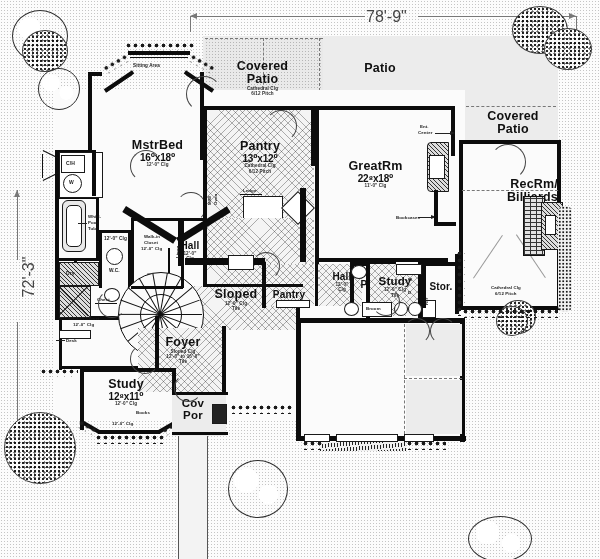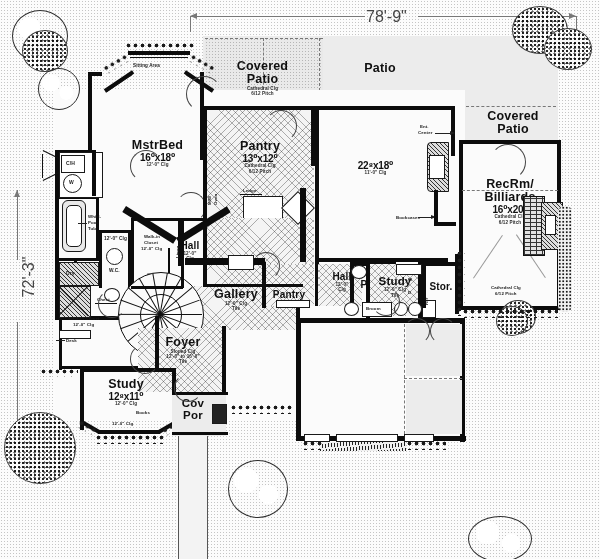--- a/index.html
+++ b/index.html
@@ -279,20 +279,21 @@
   <div class="w" style="left:185px;top:258px;width:80px;height:7px;"></div>
   <div class="fx" style="left:228px;top:255px;width:24px;height:13px;"></div>
   <div class="fx" style="left:286px;top:196px;width:22px;height:22px;transform:rotate(45deg);"></div>
   <div class="w" style="left:300px;top:200px;width:6px;height:62px;"></div>
   <div class="w" style="left:300px;top:188px;width:6px;height:22px;"></div>
 
   <div class="w" style="left:315px;top:106px;width:4px;height:200px;"></div>
   <div class="w" style="left:203px;top:106px;width:252px;height:4px;"></div>
   <div class="w" style="left:451px;top:106px;width:4px;height:50px;"></div>
   <div class="rm" style="left:313px;top:160px;width:125px;">
+    <div class="nm lg">GreatRm</div>
     <div class="dim">22⁸x18⁰</div>
     <div class="clg">11'-0" Clg</div>
   </div>
 
   <div class="hatch" style="left:427px;top:142px;width:20px;height:48px;border-radius:4px 0 0 4px;"></div>
   <div class="fx" style="left:429px;top:155px;width:14px;height:22px;background:#fff;"></div>
   <div class="tiny" style="left:420px;top:124px;">Ent.</div>
   <div class="tiny" style="left:418px;top:130px;">Center</div>
   <div class="lead" style="left:435px;top:133px;width:16px;"></div>
   <div class="arrw" style="left:450px;top:130.5px;
@@ -308,21 +309,21 @@
   <div class="w" style="left:315px;top:248px;width:4px;height:58px;"></div>
 
   <div class="w" style="left:315px;top:258px;width:10px;height:4px;"></div>
   <div class="w" style="left:318px;top:258px;width:130px;height:4px;"></div>
 
   <div class="w" style="left:459px;top:140px;width:4px;height:170px;"></div>
   <div class="w" style="left:459px;top:140px;width:102px;height:4px;"></div>
   <div class="w" style="left:557px;top:140px;width:4px;height:66px;"></div>
   <div class="w" style="left:557px;top:200px;width:4px;height:110px;"></div>
   <div class="w" style="left:459px;top:306px;width:102px;height:4px;"></div>
-  <div class="rm" style="left:462px;top:178px;width:96px;">
+  <div class="rm" style="left:462px;top:178px;width:96px;text-align:right;">
     <div class="nm lg">RecRm/</div>
     <div class="nm lg">Billiards</div>
     <div class="dim">16⁰x20⁰</div>
     <div class="clg">Cathedral Clg</div>
     <div class="clg">6/12 Pitch</div>
   </div>
 
   <div class="dash-h" style="left:462px;top:190px;width:96px;"></div>
   <div class="thin" style="left:473px;top:278px;width:52px;height:1px;background:#999;
               transform:rotate(-56deg);transform-origin:0 0;"></div>
@@ -330,21 +331,21 @@
               transform:rotate(-124deg);transform-origin:0 0;"></div>
   <div class="tiny" style="left:491px;top:285px;">Cathedral Clg</div>
   <div class="tiny" style="left:495px;top:291px;">6/12 Pitch</div>
 
   <div class="brick" style="left:523px;top:196px;width:20px;height:58px;"></div>
   <div class="hatch" style="left:541px;top:202px;width:20px;height:46px;"></div>
   <div class="fx" style="left:545px;top:215px;width:9px;height:18px;"></div>
 
   <div class="tile" style="left:132px;top:286px;width:168px;height:44px;"></div>
   <div class="rm" style="left:196px;top:288px;width:80px;">
-    <div class="nm lg">Gallery</div>
+    <div class="nm lg">Sloped</div>
     <div class="clg">12'-0" Clg</div>
     <div class="clg">Tile</div>
   </div>
   <div class="tiny" style="left:173px;top:292px;">Coats</div>
   <div class="tiny" style="left:277px;top:293px;">Niche</div>
 
   <div class="stair" style="left:118px;top:272px;width:84px;height:84px;">
     <div style="position:absolute;left:0;top:0;width:84px;height:84px;
                 border:1.6px solid #111;border-radius:50%;
                 background:#fafafa;"></div>

